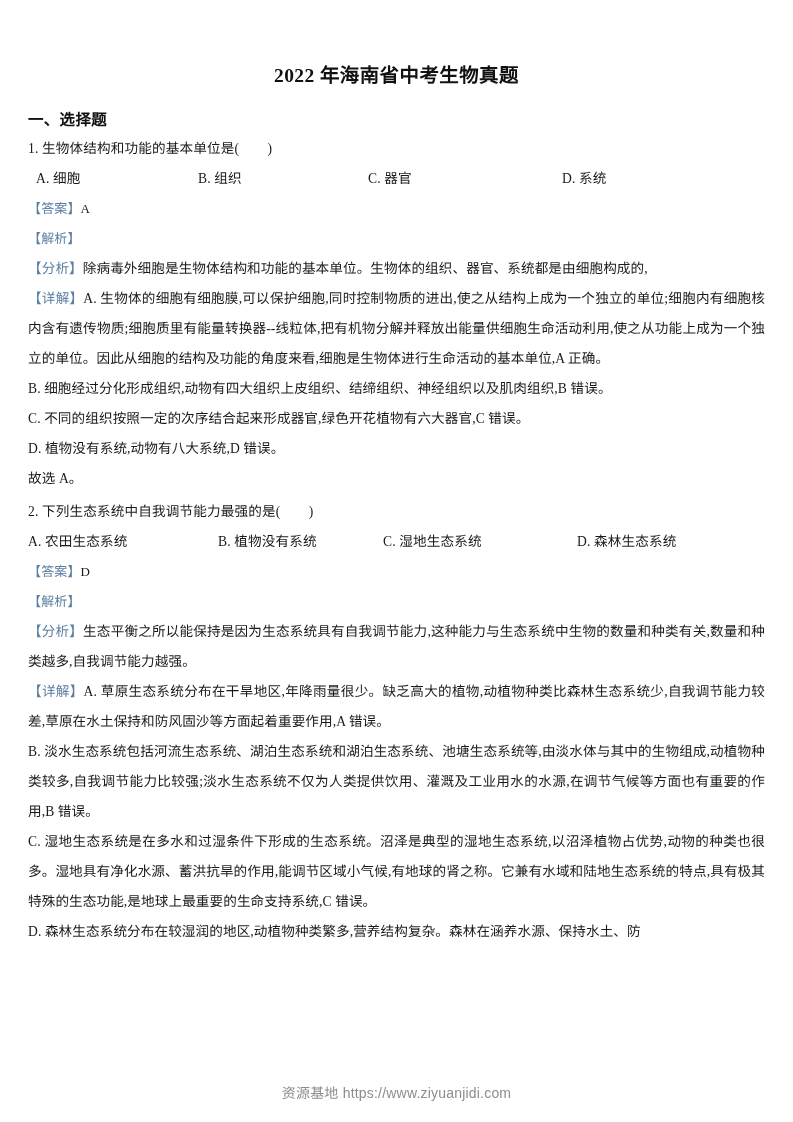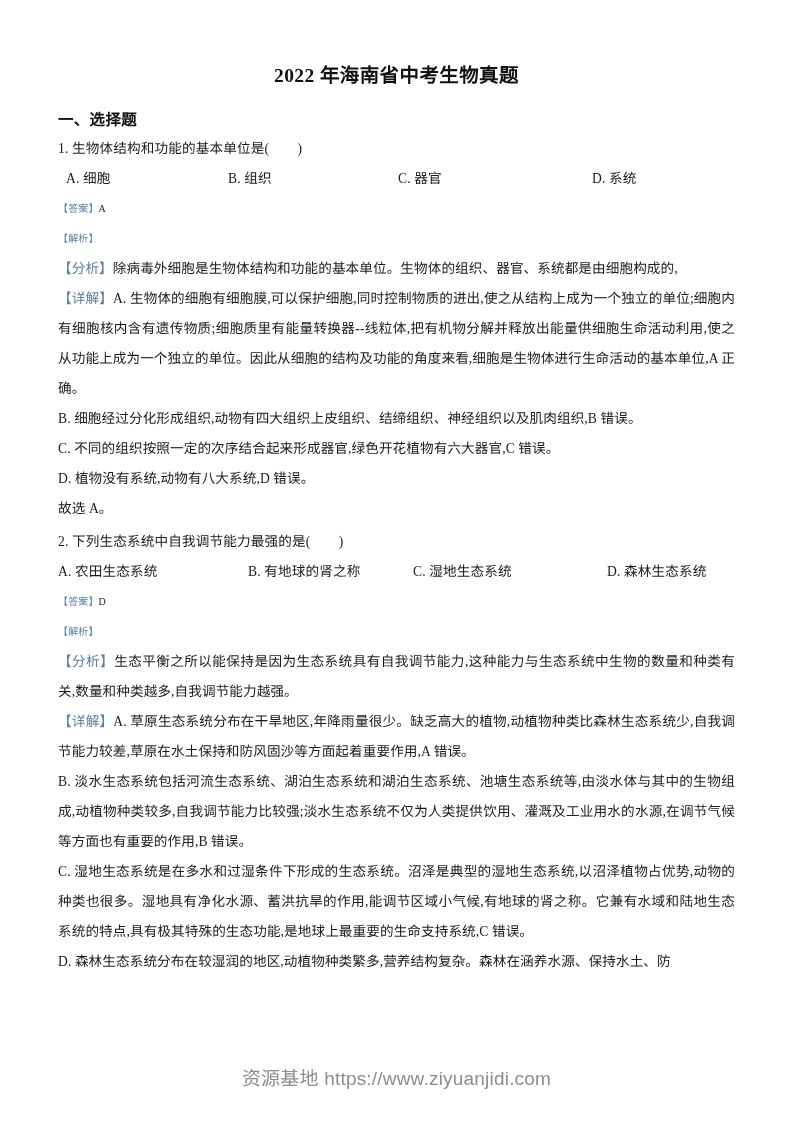--- a/index.html
+++ b/index.html
@@ -15,21 +15,21 @@
     font-family: "Liberation Serif", "DejaVu Serif", serif;
     color: #1a1a1a;
     overflow: hidden;
     -webkit-font-smoothing: antialiased;
   }
   .page {
     position: relative;
     width: 793px;
     height: 1122px;
     box-sizing: border-box;
-    padding: 0 58px;
+    padding: 0 28px;
   }
   .doc-title {
     text-align: center;
     font-size: 19.5px;
     font-weight: bold;
     letter-spacing: 0.4px;
     margin: 0;
     padding-top: 63px;
     line-height: 1.3;
     color: #111;
@@ -71,21 +71,21 @@
   .opt-c { left: 340px; }
   .opt-d { left: 500px; margin-left: 34px; }
 
   
   .options-row.wide .opt-a { left: 0px; }
   .options-row.wide .opt-b { left: 190px; }
   .options-row.wide .opt-c { left: 355px; }
   .options-row.wide .opt-d { left: 515px; }
 
   .meta-line {
-    font-size: 10px;
+    font-size: 13px;
     line-height: 30px;
     letter-spacing: 0.15px;
   }
   .marker {
     color: #5b7fa3;
   }
   .answer-val {
     color: #1a1a1a;
   }
   .para {
@@ -99,24 +99,24 @@
   .para .lbl {
     color: #5b7fa3;
   }
   .para.no-justify {
     text-align: left;
   }
   .footer {
     position: absolute;
     left: 0;
     right: 0;
-    bottom: 32px;
+    bottom: 20px;
     text-align: center;
     font-family: "Liberation Sans", "DejaVu Sans", sans-serif;
-    font-size: 19px;
+    font-size: 14px;
     color: #8d8d8d;
     letter-spacing: 0.2px;
   }
 </style>
 </head>
 <body>
 
 <div class="page">
 
   <h1 class="doc-title">2022 年海南省中考生物真题</h1>
@@ -151,21 +151,21 @@
     <p class="para no-justify">D. 植物没有系统,动物有八大系统,D 错误。</p>
     <p class="para no-justify">故选 A。</p>
   </div>
 
   <div class="q-block">
 
     <div class="q-stem">2. 下列生态系统中自我调节能力最强的是(        )</div>
 
     <div class="options-row wide">
       <span class="opt opt-a">A. 农田生态系统</span>
-      <span class="opt opt-b">B. 有地球的肾之称</span>
+      <span class="opt opt-b">B. 植物没有系统</span>
       <span class="opt opt-c">C. 湿地生态系统</span>
       <span class="opt opt-d">D. 森林生态系统</span>
     </div>
 
     <div class="meta-line">
       <span class="marker">【答案】</span><span class="answer-val">D</span>
     </div>
 
     <div class="meta-line">
       <span class="marker">【解析】</span>

